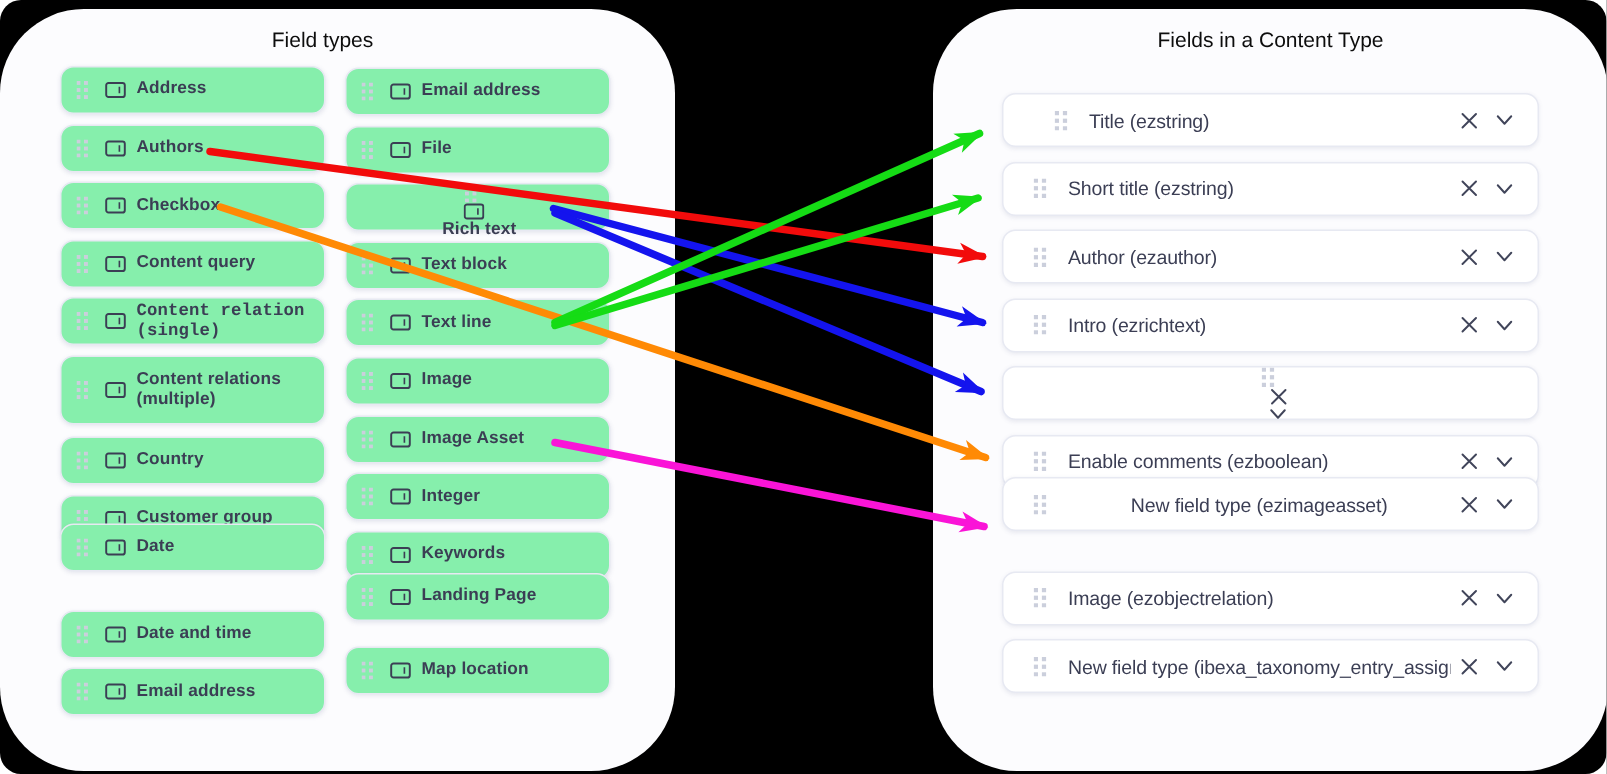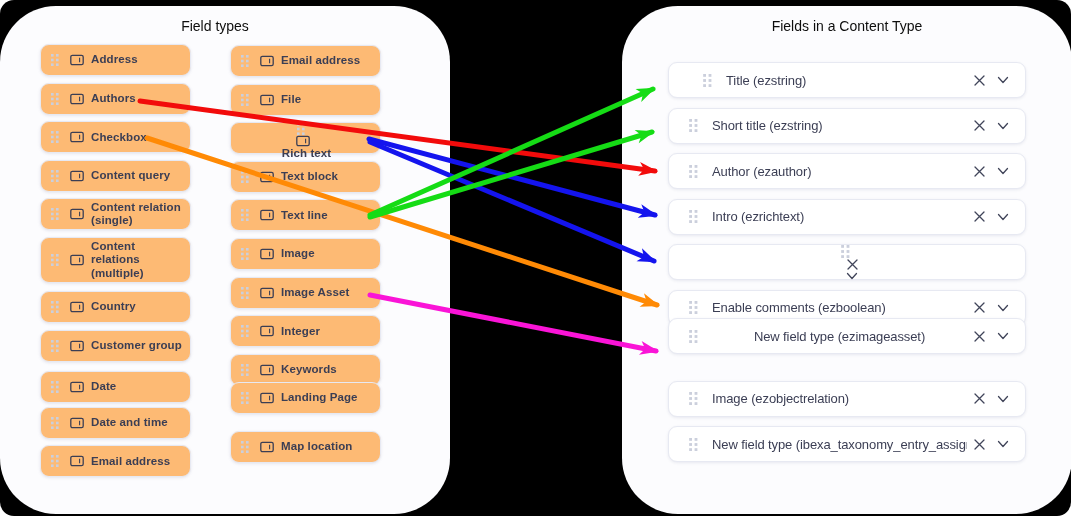--- a/index.html
+++ b/index.html
@@ -13,22 +13,22 @@
     border-radius:56px;
   }
   .panel.left{left:0;width:450px;}
   .panel.right{left:622px;width:450px;}
   .panel-title{
     position:absolute;top:12px;left:0;right:0;margin:0;
     text-align:center;font-size:14px;font-weight:400;color:#0d0d0d;
   }
   .panel.left .panel-title{transform:translateX(-10px);}
   .fcard{
-    position:absolute;box-sizing:border-box;width:151px;height:32px;
-    background:#fdba74;border:1px solid #e7e9f2;border-radius:9px;
+    position:absolute;box-sizing:border-box;width:177px;height:32px;
+    background:#86efac;border:1px solid #e7e9f2;border-radius:9px;
     box-shadow:0 1px 3px rgba(90,100,140,.14);
     display:flex;align-items:center;padding:0 8px 0 10px;
   }
   .fcard.tall{height:46px;}
   .fcard .handle{margin-right:11px;}
   .fcard .ficon{margin-right:7px;display:flex;}
   .flabel{
     font-size:11.5px;font-weight:700;color:#3b3e54;line-height:1.15;
     letter-spacing:.1px;
   }
@@ -136,21 +136,21 @@
       </svg>
     </span>
     <span class="ficon">
       <svg width="14" height="12" viewBox="0 0 14 12">
         <rect x="0.8" y="1.3" width="12.4" height="9.4" rx="1.6" fill="none" stroke="currentColor" stroke-width="1.3"></rect>
         <path d="M9.6 3.8 v4.4" stroke="currentColor" stroke-width="1.1" fill="none"></path>
       </svg>
     </span>
     <span class="flabel">Content query</span>
   </div>
-        <div class="fcard" style="left: 40px; top: 192.4px;">
+        <div class="fcard" style="left: 40px; top: 192.4px; font-family: Liberation Mono, monospace;">
     <span class="handle">
       <svg width="8" height="12" viewBox="0 0 8 12">
         <g fill="currentColor">
           <rect x="0" y="0" width="2.6" height="2.6"></rect>
                 <rect x="5" y="0" width="2.6" height="2.6"></rect>
           <rect x="0" y="4.7" width="2.6" height="2.6"></rect>
                 <rect x="5" y="4.7" width="2.6" height="2.6"></rect>
           <rect x="0" y="9.4" width="2.6" height="2.6"></rect>
                 <rect x="5" y="9.4" width="2.6" height="2.6"></rect>
         </g>
@@ -220,21 +220,21 @@
       </svg>
     </span>
     <span class="ficon">
       <svg width="14" height="12" viewBox="0 0 14 12">
         <rect x="0.8" y="1.3" width="12.4" height="9.4" rx="1.6" fill="none" stroke="currentColor" stroke-width="1.3"></rect>
         <path d="M9.6 3.8 v4.4" stroke="currentColor" stroke-width="1.1" fill="none"></path>
       </svg>
     </span>
     <span class="flabel">Customer group</span>
   </div>
-        <div class="fcard" style="left: 40px; top: 365px; text-align: right;">
+        <div class="fcard" style="left: 40px; top: 343px; text-align: right;">
     <span class="handle">
       <svg width="8" height="12" viewBox="0 0 8 12">
         <g fill="currentColor">
           <rect x="0" y="0" width="2.6" height="2.6"></rect>
                 <rect x="5" y="0" width="2.6" height="2.6"></rect>
           <rect x="0" y="4.7" width="2.6" height="2.6"></rect>
                 <rect x="5" y="4.7" width="2.6" height="2.6"></rect>
           <rect x="0" y="9.4" width="2.6" height="2.6"></rect>
                 <rect x="5" y="9.4" width="2.6" height="2.6"></rect>
         </g>

